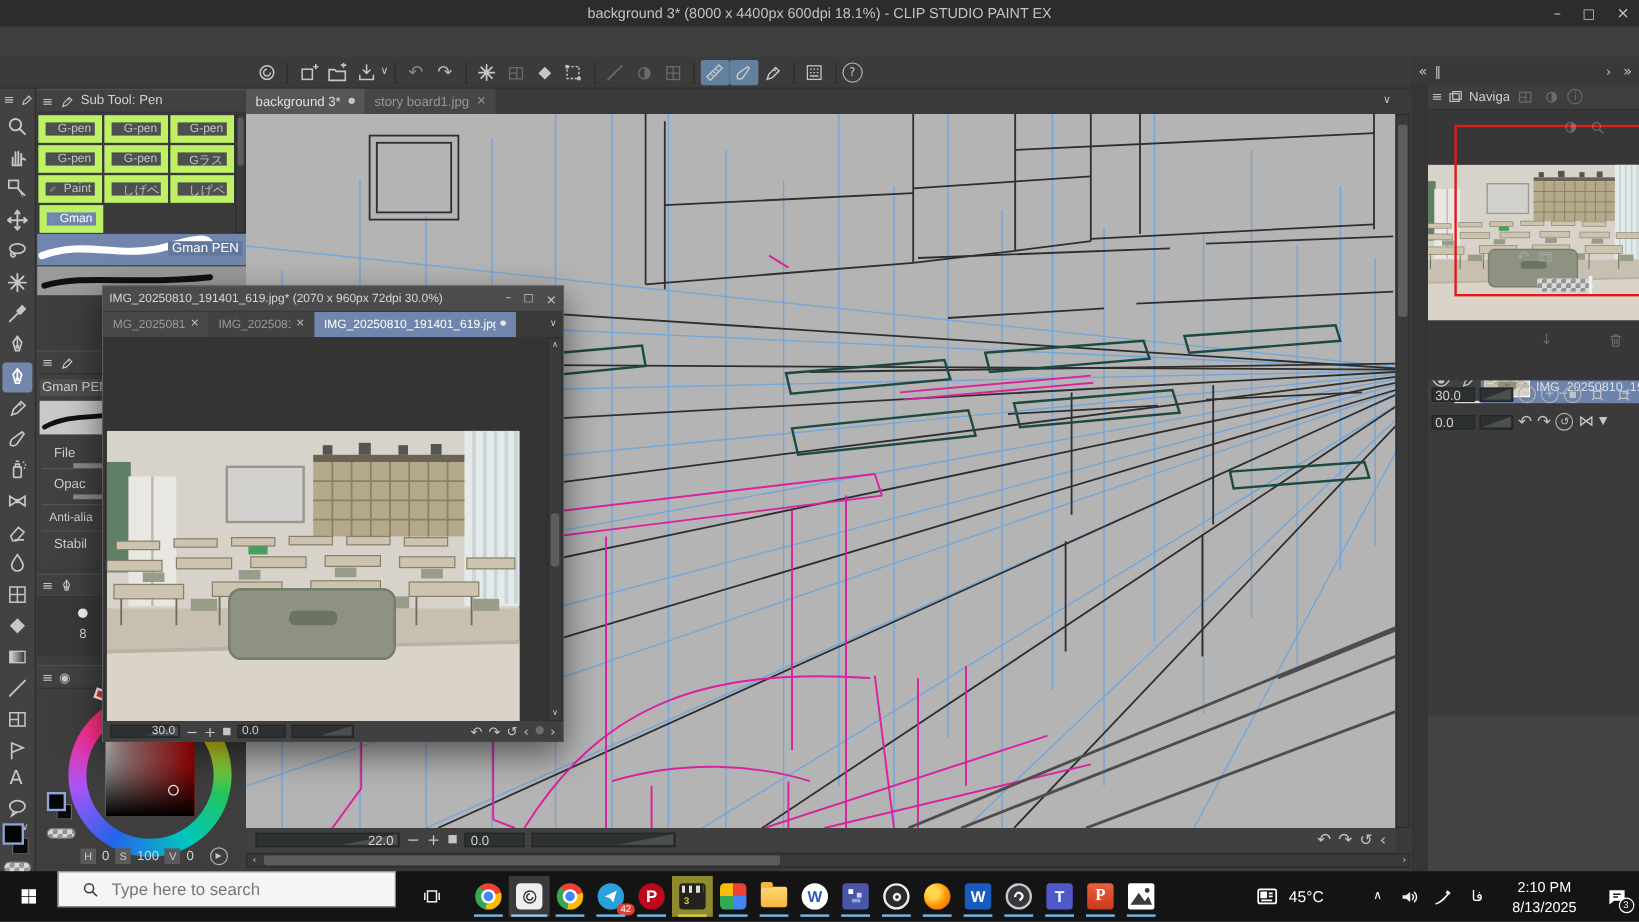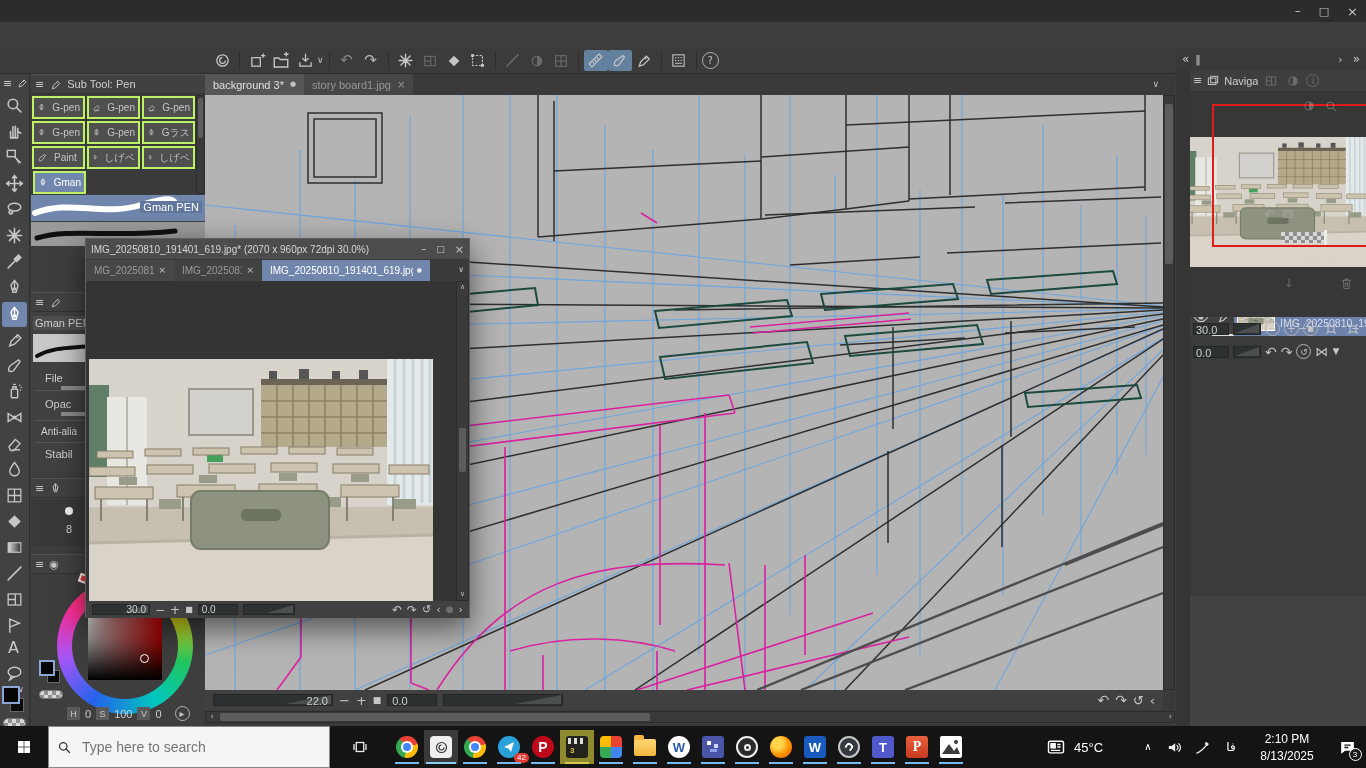--- a/index.html
+++ b/index.html
@@ -9,21 +9,21 @@
 .ab{position:absolute}
 .fx{display:flex;align-items:center}
 .gl{font-family:"DejaVu Sans",sans-serif;line-height:1;display:inline-flex;align-items:center;justify-content:center;color:#c5c5c5}
 .dim{opacity:.35}
 .sep{width:1px;height:18px;background:#2d2d2d;margin:0 5px;flex:none}
 .chip{width:24px;height:21px;display:flex;align-items:center;justify-content:center;flex:none}
 .hl{background:#64809f;border-radius:2px}
 .icn{color:#c6c6c6}
 .icn svg{display:block}
 .panelh{background:#414141;display:flex;align-items:center;gap:5px;padding:0 4px;border-top:1px solid #525252;border-bottom:1px solid #323232}
-.tile{background:#4f4f4f;color:#c4c4c4;font-size:10px;display:flex;align-items:center;gap:6px;padding:0 3px;overflow:hidden;white-space:nowrap;border:2px solid #bef264}
+.tile{background:#4f4f4f;color:#c4c4c4;font-size:10px;display:flex;gap:6px;padding:0 3px;overflow:hidden;white-space:nowrap;border:6px solid #bef264}
 .tilesel{background:#7287ad;color:#fff}
 .track{background:#2e3132;border:1px solid #252525;height:12px;position:relative}
 .ramp{position:absolute;right:1px;bottom:1px;width:0;height:0;border-left:46px solid transparent;border-bottom:9px solid #4c4f50}
 .cb{border:1.3px solid #b3b3b3;border-radius:50%;width:15px;height:15px;font-size:10px;color:#c3c3c3;display:inline-flex;align-items:center;justify-content:center;flex:none;font-family:"DejaVu Sans",sans-serif}
 .checker{background-image:linear-gradient(45deg,#909090 25%,transparent 25%,transparent 75%,#909090 75%),linear-gradient(45deg,#909090 25%,transparent 25%,transparent 75%,#909090 75%);background-size:8px 8px;background-position:0 0,4px 4px;background-color:#d8d8d8}
 .scroll{background:#3a3a3a;border:1px solid #2c2c2c}
 .sthumb{background:#5d5d5d;border-radius:2px;position:absolute}
 .ttxt{font-size:11px;color:#cfcfcf;white-space:nowrap}
 .dtab{height:21px;display:flex;align-items:center;gap:6px;padding:0 8px;font-size:11px;flex:none}
 .ul{position:absolute;bottom:0;left:5px;right:5px;height:2px;background:#76b9ed}
@@ -375,20 +375,21 @@
  <path d="M0 184L344 176" stroke="#b9b2a4" stroke-width="3" fill="none"></path>
  <rect x="102" y="132" width="138" height="58" rx="10" fill="#8d9380" stroke="#767c6a" stroke-width="2"></rect>
  <rect x="152" y="150" width="40" height="12" rx="5" fill="#6d7361"></rect>
 </symbol>
 </defs>
 </svg>
 
 <div id="app">
 
   <div class="ab fx" style="left:0;top:0;width:1366px;height:22px;background:#2c2c2c">
+    <div class="ab" style="left:0;right:0;text-align:center;font-size:12px;color:#c2c2c2">background 3* (8000 x 4400px 600dpi 18.1%)  - CLIP STUDIO PAINT EX</div>
     <div class="ab fx" style="right:8px;top:0;height:22px;gap:18px">
       <span class="gl" style="font-size:12px">–</span>
       <span class="gl" style="font-size:11px">□</span>
       <span class="gl" style="font-size:13px">×</span>
     </div>
   </div>
 
 
   <div class="ab fx" style="left:0;top:48px;width:1366px;height:26px;background:#3b3b3b;padding-left:210px;border-bottom:1px solid #2e2e2e">
     <span class="chip icn">
@@ -1136,21 +1137,21 @@
   </div>
 
   <div class="ab" style="left:0;top:726px;width:1366px;height:42px;background:#141414;z-index:100">
     <div class="ab fx" style="left:0;top:0;width:48px;height:42px;justify-content:center">
       <span class="icn" style="color:#fff">
           <svg width="16" height="16">
             <use href="#i-wint"></use>
           </svg>
         </span>
     </div>
-    <div class="ab fx" style="left:48px;top:0;width:282px;height:42px;background:#f5f5f5;border:1px solid #888;gap:10px;padding:0 8px">
+    <div class="ab fx" style="left:48px;top:0;width:282px;height:30px;background:#f5f5f5;border:1px solid #888;gap:10px;padding:0 19px">
       <span class="icn" style="color:#333">
           <svg width="15" height="15">
             <use href="#i-zoom"></use>
           </svg>
         </span>
       <input style="border: 0px; outline: 0px; background: transparent; font: 14px &quot;Liberation Sans&quot;, sans-serif; color: rgb(68, 68, 68); width: 220px;" placeholder="Type here to search">
     </div>
     <div class="ab fx" style="left:342px;top:0;width:36px;height:42px;justify-content:center">
       <span class="icn" style="color:#eee">
           <svg width="18" height="18">

